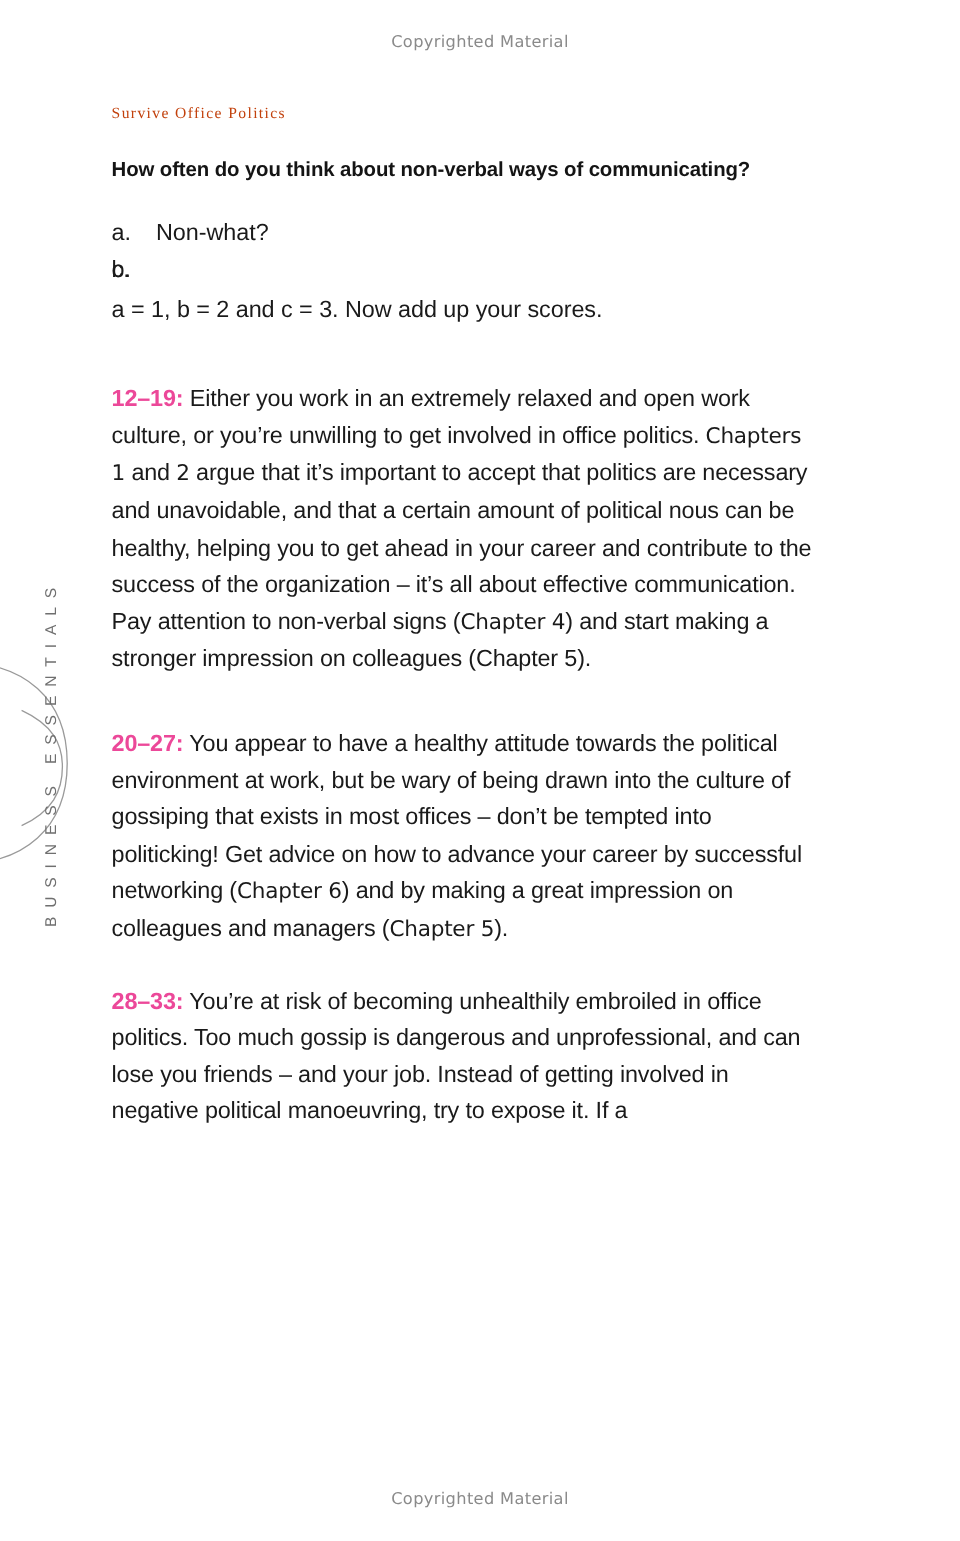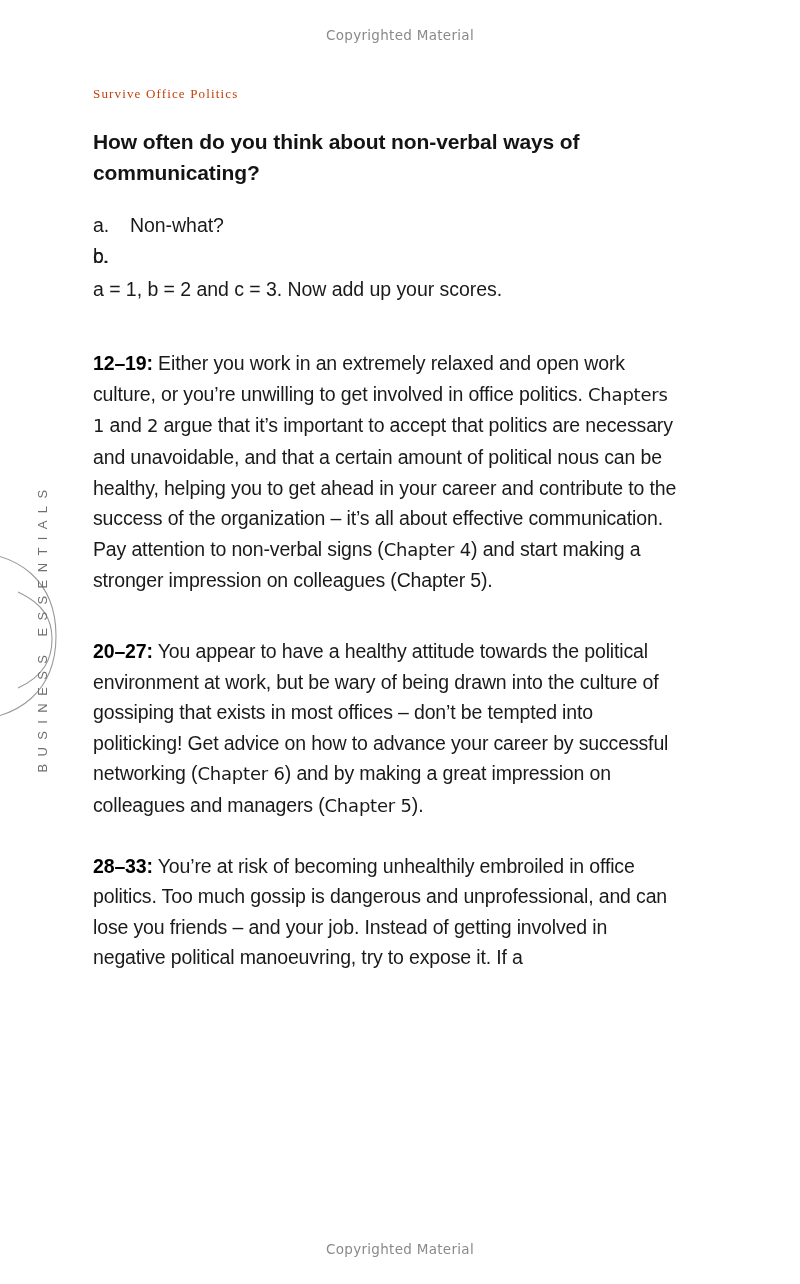--- a/index.html
+++ b/index.html
@@ -86,21 +86,21 @@
   #content {
     position: absolute;
     left: 93px;
     top: 126px;
     width: 588px;
     color: #1a1a1a;
   }
 
   .question-heading {
     font-family: "Liberation Sans", sans-serif;
-    font-size: 21px;
+    font-size: 17px;
     font-weight: bold;
     line-height: 31px;
     letter-spacing: -0.1px;
     color: #141414;
     margin: 0 0 22px 0;
   }
 
   
   .answer-list {
     margin: 0;
@@ -141,21 +141,21 @@
     line-height: 30.6px;
     letter-spacing: -0.15px;
     color: #1a1a1a;
   }
   #result-12-19 { margin-top: 44px; }
   #result-20-27 { margin-top: 40px; }
   #result-28-33 { margin-top: 29px; }
 
   .score-range {
     font-weight: bold;
-    color: #000000;
+    color: #ec4899;
   }
   
   .xref {
     font-family: "DejaVu Sans", sans-serif;
     font-size: 18px;
     letter-spacing: -0.2px;
   }
 </style>
 </head>
 <body>

